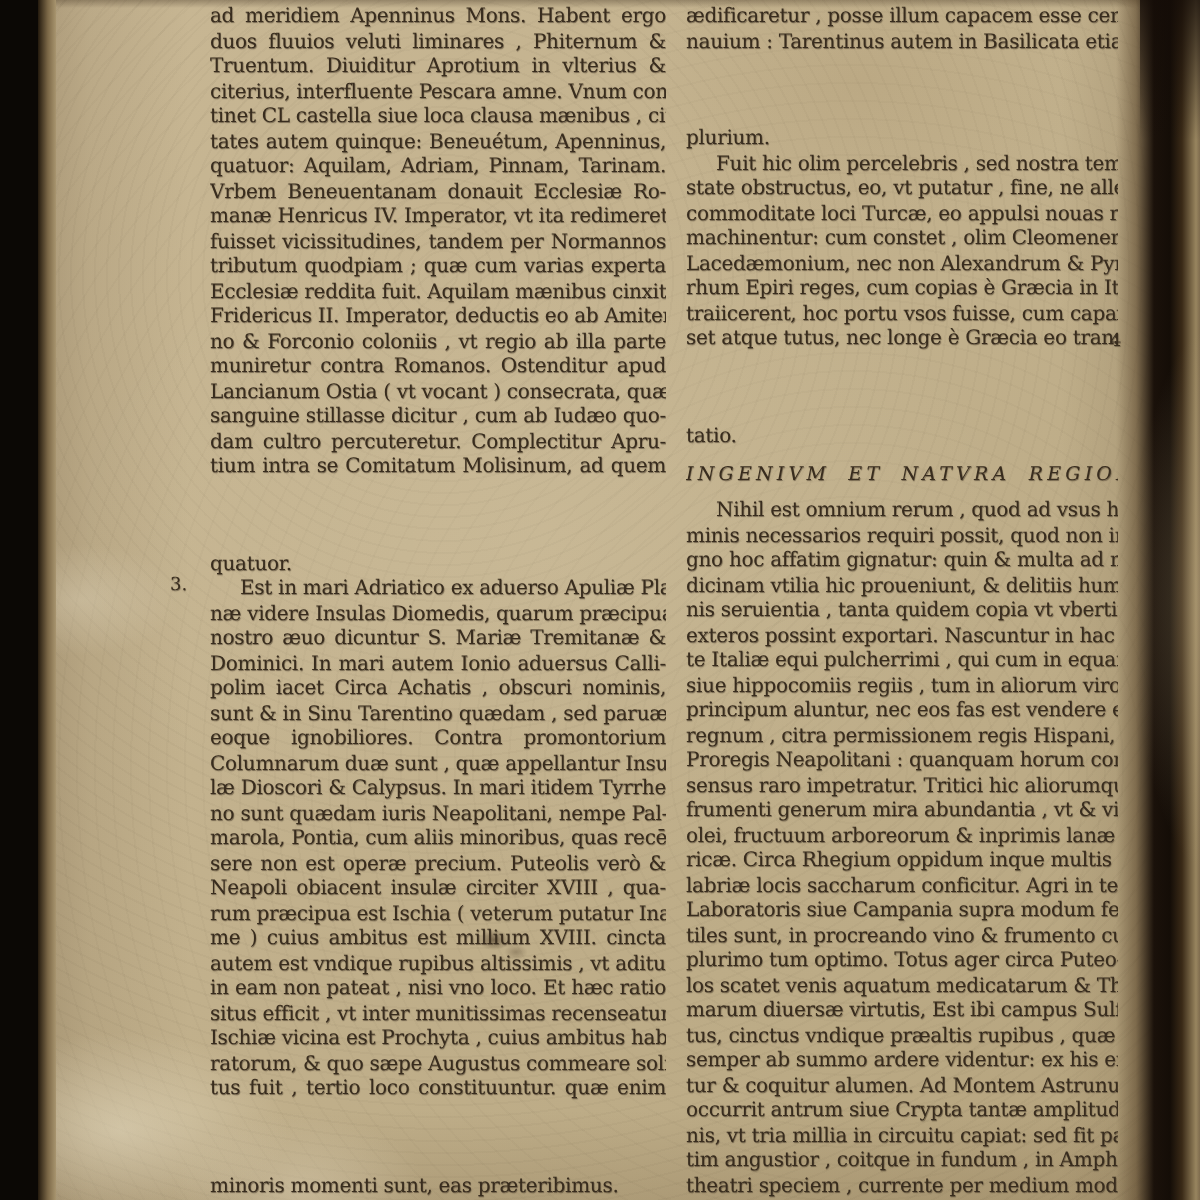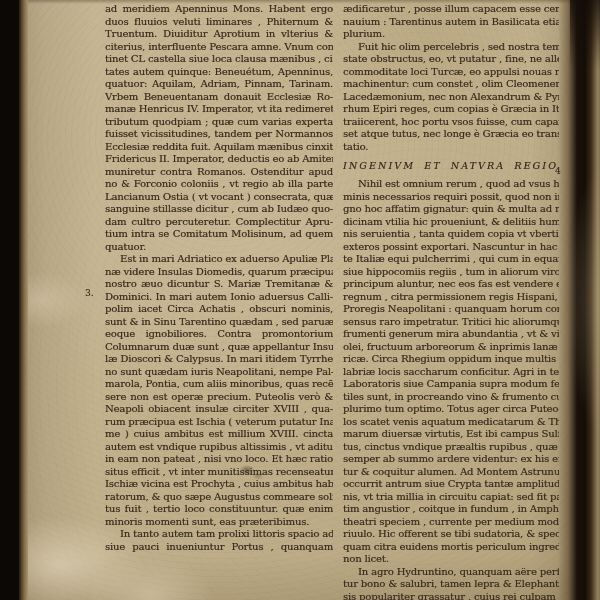--- a/index.html
+++ b/index.html
@@ -42,21 +42,21 @@
   .col{position:absolute;top:3px;color:var(--ink,#382c1e);}
   #col-left{left:105px;width:228px;}
   #col-right{left:343px;width:216px;}
   .line{
     height:12.5px;line-height:12.6px;font-size:10px;
     letter-spacing:-0.15px;
     text-align:justify;text-align-last:justify;
     overflow:hidden;white-space:nowrap;
     text-shadow:0.3px 0.3px 0.45px rgba(56,44,30,.55);
   }
-  .line.short{text-align-last:left;}
+  .line.short{text-align-last:left;margin-top:36px;}
   .line.indent{padding-left:15px;}
   .line.heading{
     height:25px;line-height:26px;font-size:9.5px;font-style:italic;
     letter-spacing:2.1px;word-spacing:4px;
     text-align:center;text-align-last:center;white-space:nowrap;
   }
   .margin-note{
     position:absolute;color:var(--ink,#382c1e);font-size:9px;
     text-shadow:0.3px 0.3px 0.4px rgba(56,44,30,.5);
   }
@@ -72,26 +72,26 @@
   <div class="col" id="col-left">
       <div class="line">ad meridiem Apenninus Mons. Habent ergo</div>
       <div class="line">duos fluuios veluti liminares , Phiternum &amp;</div>
       <div class="line">Truentum.  Diuiditur Aprotium in vlterius &amp;</div>
       <div class="line">citerius, interfluente Pescara amne. Vnum con-</div>
       <div class="line">tinet CL castella siue loca clausa mænibus , ciui-</div>
       <div class="line">tates autem quinque: Beneuétum, Apenninus,</div>
       <div class="line">quatuor: Aquilam, Adriam, Pinnam, Tarinam.</div>
       <div class="line">Vrbem  Beneuentanam  donauit  Ecclesiæ  Ro-</div>
       <div class="line">manæ Henricus IV. Imperator, vt ita redimeret</div>
+      <div class="line">fuisset vicissitudines, tandem per Normannos</div>
       <div class="line">tributum quodpiam ;  quæ cum varias experta</div>
-      <div class="line">fuisset vicissitudines, tandem per Normannos</div>
       <div class="line">Ecclesiæ reddita fuit.  Aquilam mænibus cinxit</div>
       <div class="line">Fridericus II. Imperator, deductis eo ab Amiter-</div>
+      <div class="line">no &amp; Forconio coloniis , vt regio ab illa parte</div>
       <div class="line">muniretur contra Romanos.  Ostenditur apud</div>
-      <div class="line">no &amp; Forconio coloniis , vt regio ab illa parte</div>
       <div class="line">Lancianum Ostia ( vt vocant ) consecrata, quæ</div>
       <div class="line">sanguine stillasse dicitur ,  cum ab Iudæo quo-</div>
       <div class="line">dam cultro percuteretur.  Complectitur Apru-</div>
       <div class="line">tium intra se Comitatum Molisinum, ad quem</div>
       <div class="line short">quatuor.</div>
       <div class="line indent">Est in mari Adriatico ex aduerso Apuliæ Pla-</div>
       <div class="line">næ videre Insulas Diomedis, quarum præcipuæ</div>
       <div class="line">nostro æuo dicuntur S.  Mariæ Tremitanæ &amp;</div>
       <div class="line">Dominici. In mari autem Ionio aduersus Calli-</div>
       <div class="line">polim iacet Circa Achatis ,  obscuri nominis,</div>

